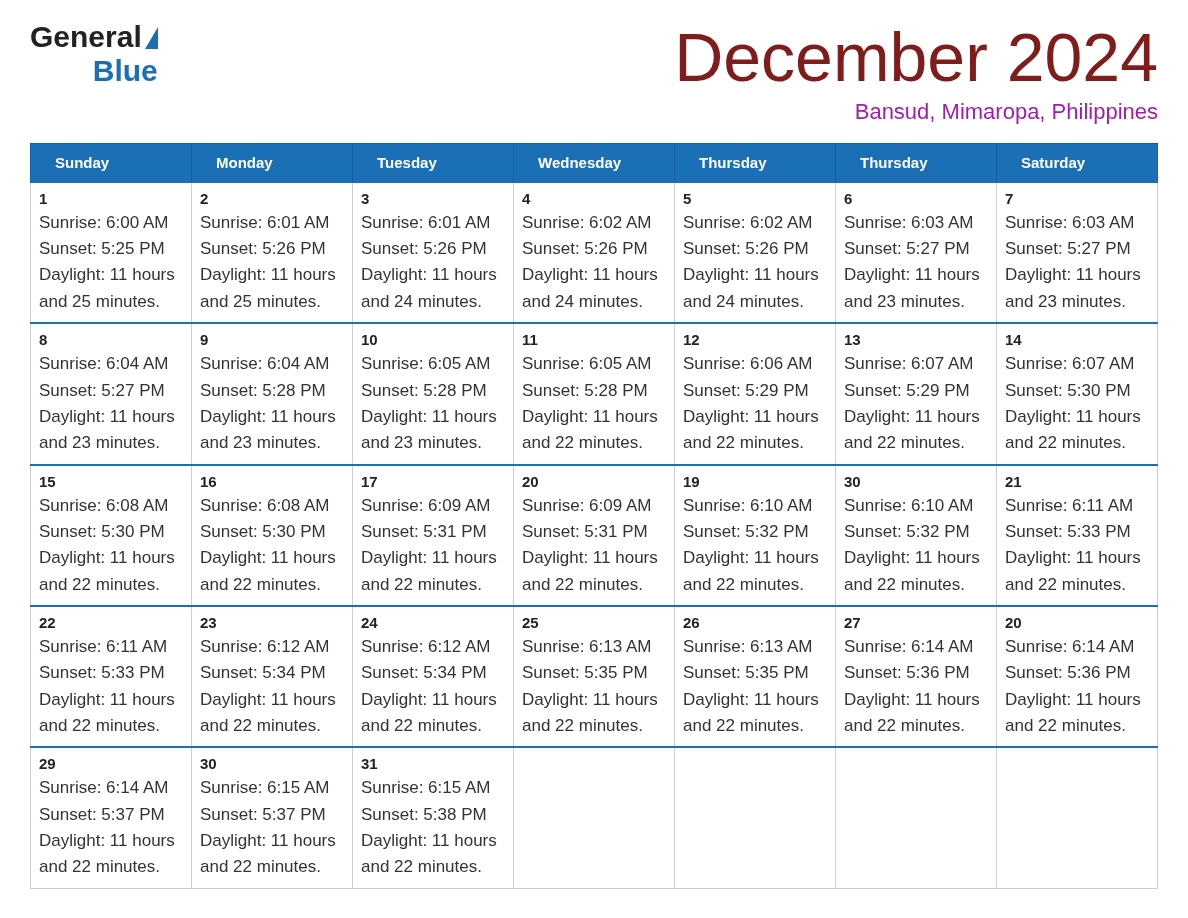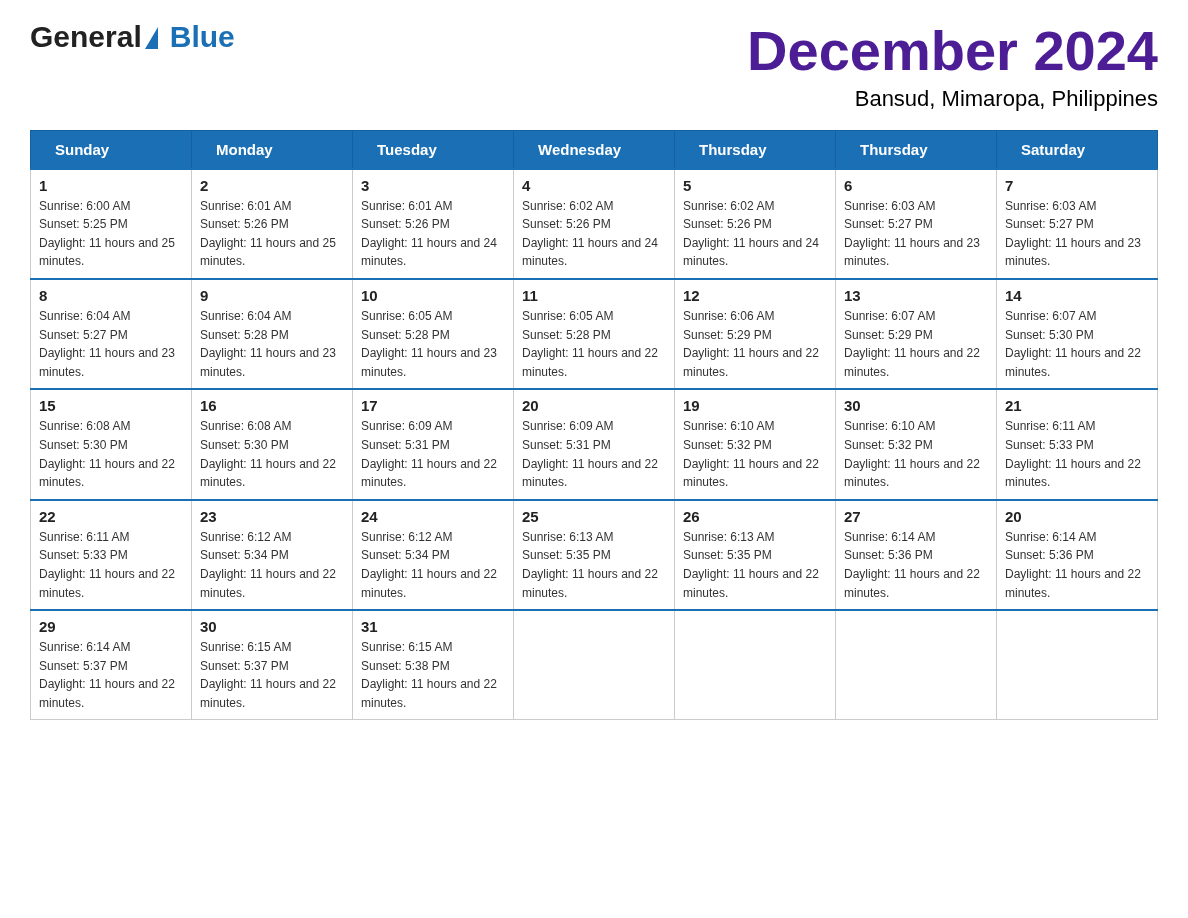--- a/index.html
+++ b/index.html
@@ -12,35 +12,35 @@
       padding: 20px 30px;
     }
     .header {
       display: flex;
       justify-content: space-between;
       align-items: flex-start;
       margin-bottom: 18px;
     }
     .logo {
       display: flex;
-      flex-direction: row;
+      flex-direction: column;
       align-items: flex-end;
     }
     .title-section {
       text-align: right;
     }
     .month-title {
-      font-size: 56px;
-      font-weight: bold;
-      color: #4c1d95;
+      font-size: 68px;
+      font-weight: normal;
+      color: #7f1d1d;
       line-height: 1.1;
     }
     .location-title {
       font-size: 22px;
-      color: #000000;
+      color: #a21caf;
       margin-top: 4px;
     }
     .calendar {
       width: 100%;
       border-collapse: collapse;
       table-layout: fixed;
     }
     .calendar thead tr th {
       background-color: #1a6fb5;
       color: #fff;
@@ -59,21 +59,21 @@
       height: 105px;
       border-top: 2px solid #1a6fb5;
     }
     .calendar tbody tr td .day-number {
       font-size: 15px;
       font-weight: bold;
       margin-bottom: 3px;
       display: block;
     }
     .calendar tbody tr td .day-info {
-      font-size: 12px;
+      font-size: 17px;
       line-height: 1.55;
       color: #333;
     }
     .calendar tbody tr td.empty {
       background: #fff;
     }
     .logo-line1 {
       display: flex;
       align-items: center;
     }

